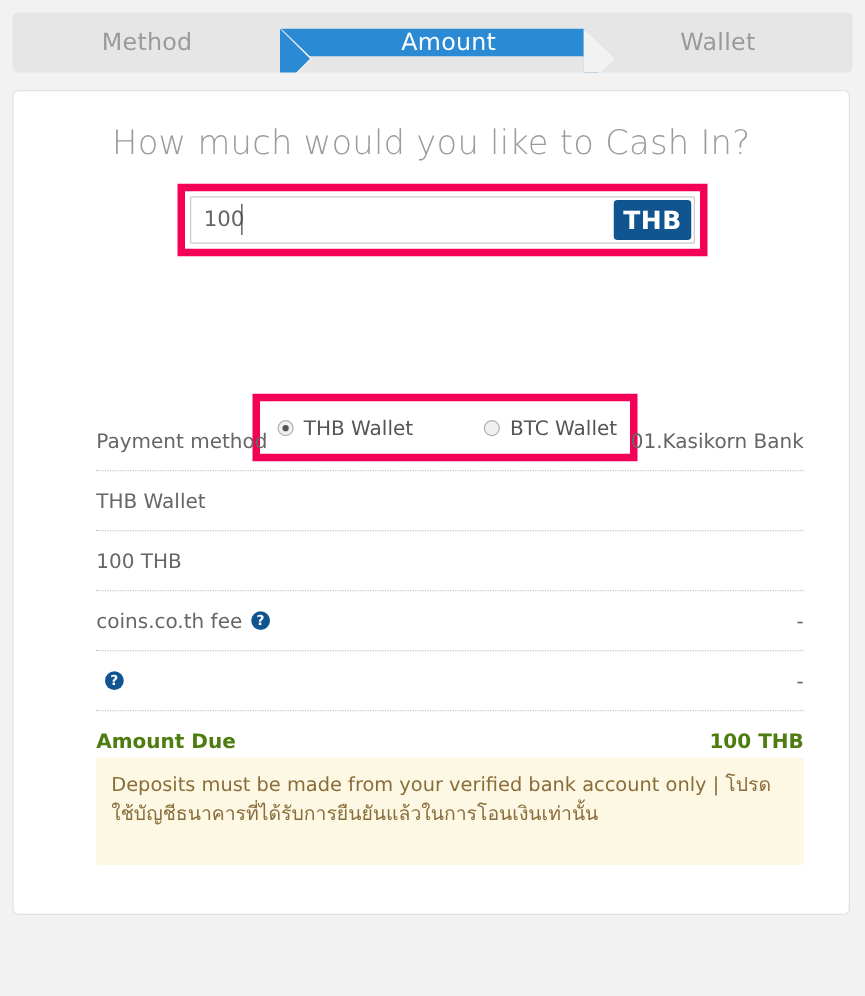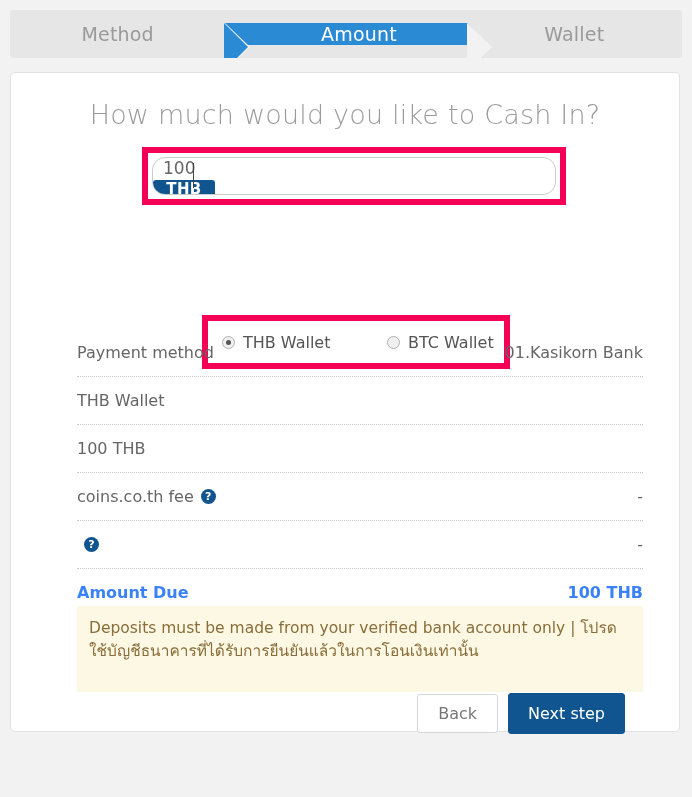--- a/index.html
+++ b/index.html
@@ -112,23 +112,22 @@
   .amount-group {
     position: absolute;
     left: 141px;
     top: 84px;
     width: 404px;
     height: 38px;
     display: flex;
     background: #ffffff;
     border: 1px solid #ccc;
     box-sizing: border-box;
-    border-radius: 13px;
+    border-radius: 1px;
     overflow: hidden;
-    flex-direction: column;
   }
   .amount-input {
     flex: 1 1 auto;
     border: 0;
     outline: none;
     font-size: 17px;
     color: #666;
     padding: 0 10px;
     font-family: "DejaVu Sans", "Liberation Sans", sans-serif;
     background: transparent;
@@ -138,21 +137,21 @@
     left: 182px;
     top: 90px;
     width: 1px;
     height: 25px;
     background: #444;
   }
   .cur-btn {
     width: 62px;
     background: #10558f;
     color: #fff;
-    font-size: 15px;
+    font-size: 20px;
     font-weight: bold;
     display: flex;
     align-items: center;
     justify-content: center;
     border-radius: 3px;
     margin: 2px 2px 2px 0;
     letter-spacing: .4px;
   }
 
   
@@ -211,21 +210,21 @@
     display: flex;
     align-items: center;
     justify-content: space-between;
     height: 47px;
     border-bottom: 1px dotted #c9c9c9;
     font-size: 16px;
     color: #666;
   }
   .srow:last-child { border-bottom: 0; }
   .srow.total {
-    color: #3b82f6;
+    color: #4d7c0f;
     font-weight: bold;
     font-size: 16px;
     gap: 37px;
   }
   .slabel { display: flex; align-items: center; }
   .help-icon {
     display: inline-block;
     width: 15px;
     height: 15px;
     border-radius: 50%;
@@ -370,18 +369,14 @@
 
     <div class="srow total">
       <span class="slabel">Amount Due</span>
       <span>100 THB</span>
     </div>
 
   </div>
 
   <div class="notice">Deposits must be made from your verified bank account only | โปรดใช้บัญชีธนาคารที่ได้รับการยืนยันแล้วในการโอนเงินเท่านั้น</div>
 
-  <div class="footer">
-    <button class="btn btn-back">Back</button>
-    <button class="btn btn-next">Next step</button>
-  </div>
 
 </div>
 
 </body></html>

